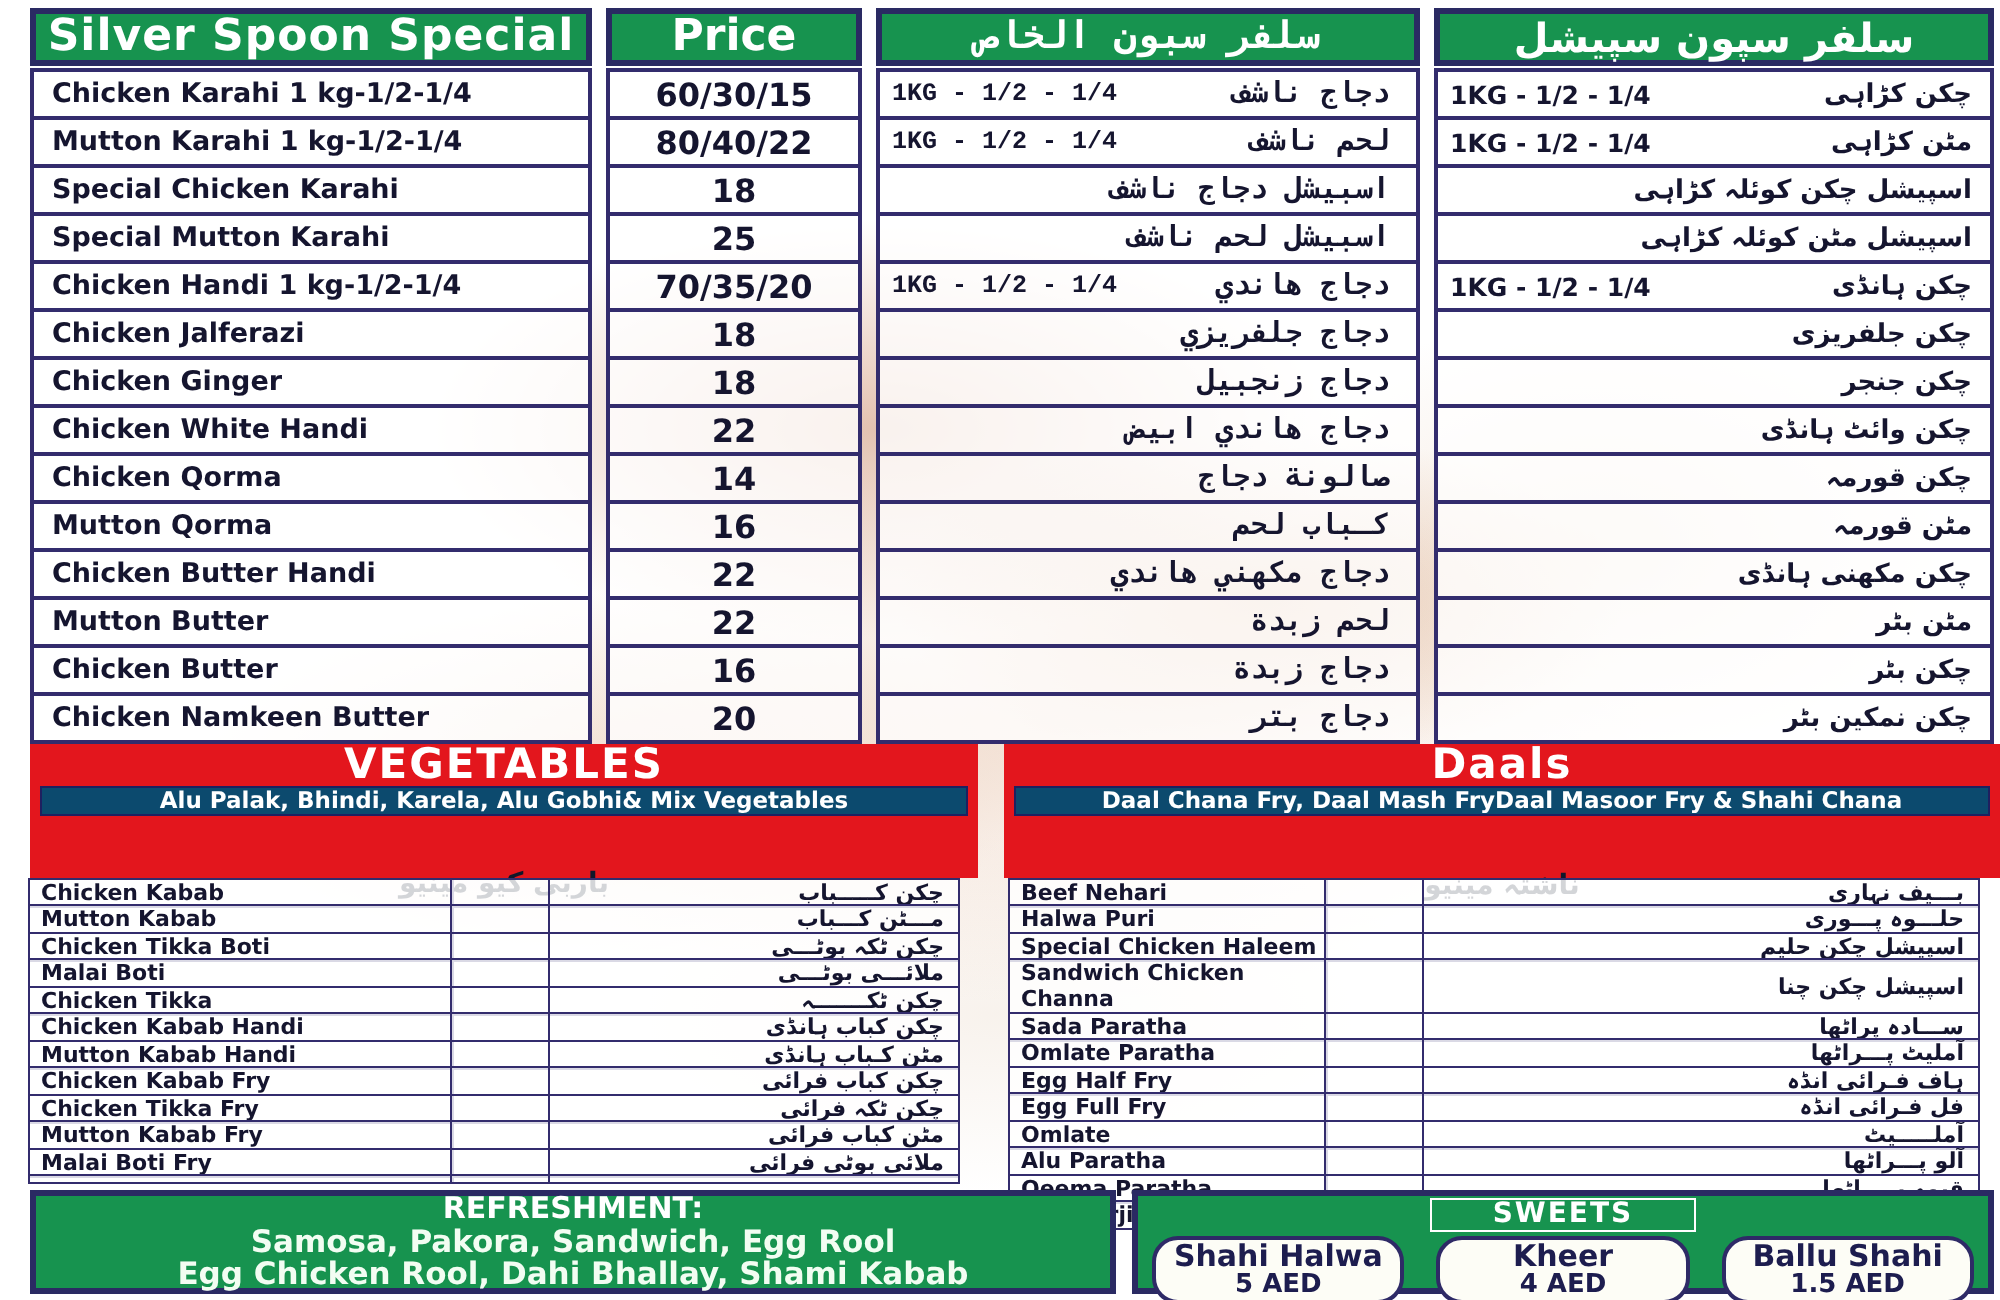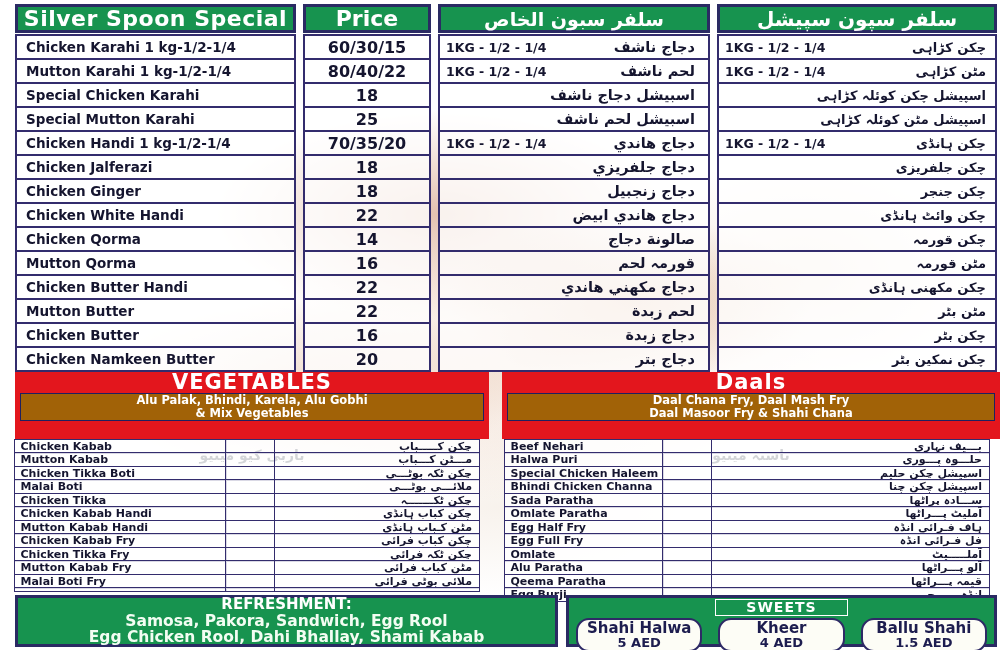--- a/index.html
+++ b/index.html
@@ -14,21 +14,21 @@
       radial-gradient(ellipse 260px 120px at 63% 46%, rgba(205,140,92,.38), transparent 70%),
       radial-gradient(ellipse 420px 190px at 52% 56%, rgba(224,178,146,.40), transparent 72%),
       radial-gradient(ellipse 300px 130px at 30% 60%, rgba(214,164,128,.30), transparent 72%),
       radial-gradient(ellipse 260px 160px at 80% 42%, rgba(224,190,160,.33), transparent 72%),
       radial-gradient(ellipse 300px 120px at 50% 78%, rgba(222,196,170,.22), transparent 75%);}
 
   
   #main-table{position:absolute;top:4px;left:15px;width:982px;height:368px;
     display:flex;gap:7px;z-index:1;}
   .mcol{display:flex;flex-direction:column;}
-  .w-en{width:281px;} .w-pr{width:128px;} .w-ar{width:272px;} .w-ur{flex:1;}
+  .w-en{width:281px;} .w-pr{width:128px;} .w-ar{width:272px;font-family:Liberation Mono, monospace;} .w-ur{flex:1;}
   .hcell{height:29px;background:#17934f;border:3px solid #2a2a63;color:#fff;
     font-weight:bold;display:flex;align-items:center;justify-content:center;
     box-sizing:border-box;margin-bottom:3px;}
   .h-en{font-size:22px;letter-spacing:.5px;} .h-pr{font-size:22px;}
   .h-ar{font-size:19px;} .h-ur{font-size:20px;}
   .rows{flex:1;display:flex;flex-direction:column;}
   .cell{flex:1;margin-top:-2px;border:2px solid #332c6d;background:rgba(255,255,255,.78);
     display:flex;align-items:center;box-sizing:border-box;color:#15152f;font-weight:bold;}
   .c-en{padding:0 0 0 9px;font-size:13.5px;}
   .c-pr{justify-content:center;font-size:16px;}
@@ -36,22 +36,22 @@
   .c-ur{padding:0 9px 0 6px;font-size:13px;justify-content:flex-end;}
   .cell.between{justify-content:space-between;}
   .qty{font-size:12.5px;white-space:nowrap;}
 
   
   #bands{position:absolute;top:372px;left:15px;right:0;height:67px;display:flex;gap:13px;z-index:1;}
   .band-half{display:flex;flex-direction:column;background:#e3161d;}
   .bh-left{width:474px;} .bh-right{flex:1;}
   .band-title{height:21px;display:flex;align-items:center;justify-content:center;
     color:#fff;font-weight:bold;font-size:21px;letter-spacing:1px;line-height:1;}
-  .band-blue{height:27px;margin:0 5px;background:#a16207;border:1px solid #1e2060;
-    display:flex;flex-direction:column;align-items:center;justify-content:center;
+  .band-blue{height:27px;margin:0 5px;background:#0c4a6e;border:1px solid #1e2060;
+    display:flex;align-items:center;justify-content:center;
     color:#fff;font-weight:bold;font-size:11.5px;line-height:1.15;text-align:center;}
   .band-urdu{flex:1;display:flex;align-items:center;justify-content:center;
     color:#0f172a;font-weight:bold;font-size:14px;margin-top:26px;}
 
   
   #sub-tables{position:absolute;top:440px;left:15px;right:10px;height:152px;
     display:flex;gap:25px;z-index:1;}
   .stable{display:flex;flex-direction:column;}
   .st-bbq{width:465px;} .st-bf{flex:1;}
   .srow{flex:1;display:flex;justify-content:flex-end;}
@@ -151,21 +151,21 @@
           <div class="cell c-ar">
             <span class="nm">دجاج زنجبيل</span>
           </div>
           <div class="cell c-ar">
             <span class="nm">دجاج هاندي ابيض</span>
           </div>
           <div class="cell c-ar">
             <span class="nm">صالونة دجاج</span>
           </div>
           <div class="cell c-ar">
-            <span class="nm">قورمہ لحم</span>
+            <span class="nm">کـباب لحم</span>
           </div>
           <div class="cell c-ar">
             <span class="nm">دجاج مكهني هاندي</span>
           </div>
           <div class="cell c-ar">
             <span class="nm">لحم زبدة</span>
           </div>
           <div class="cell c-ar">
             <span class="nm">دجاج زبدة</span>
           </div>
@@ -318,21 +318,21 @@
           <div class="scell sc-name">Halwa Puri</div>
           <div class="scell sc-mid"></div>
           <div class="scell sc-urdu">حلـــوہ پـــوری</div>
         </div>
         <div class="srow">
           <div class="scell sc-name">Special Chicken Haleem</div>
           <div class="scell sc-mid"></div>
           <div class="scell sc-urdu">اسپیشل چکن حلیم</div>
         </div>
         <div class="srow">
-          <div class="scell sc-name">Bhindi Chicken Channa</div>
+          <div class="scell sc-name">Sandwich Chicken Channa</div>
           <div class="scell sc-mid"></div>
           <div class="scell sc-urdu">اسپیشل چکن چنا</div>
         </div>
         <div class="srow">
           <div class="scell sc-name">Sada Paratha</div>
           <div class="scell sc-mid"></div>
           <div class="scell sc-urdu">ســـادہ پراٹھا</div>
         </div>
         <div class="srow">
           <div class="scell sc-name">Omlate Paratha</div>

